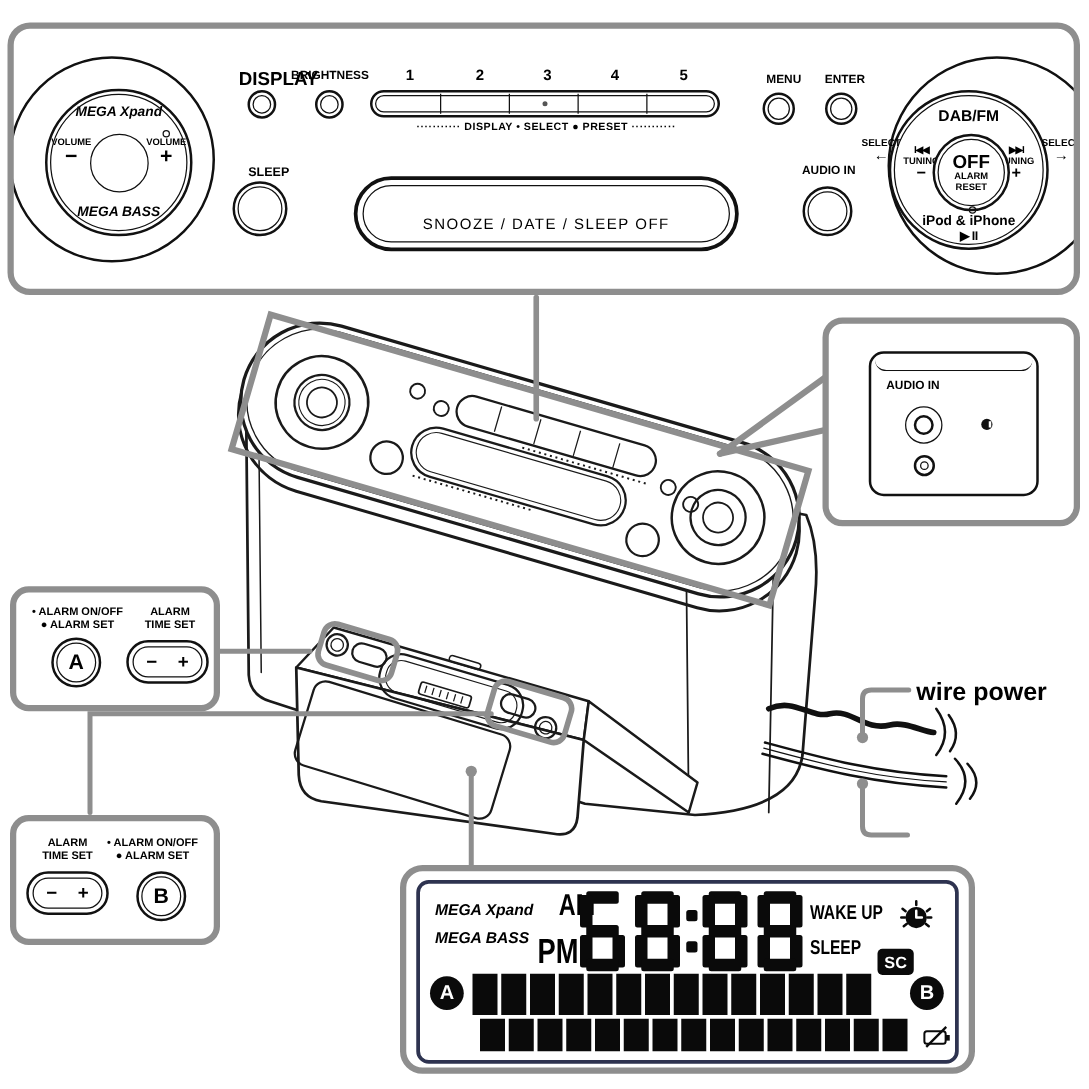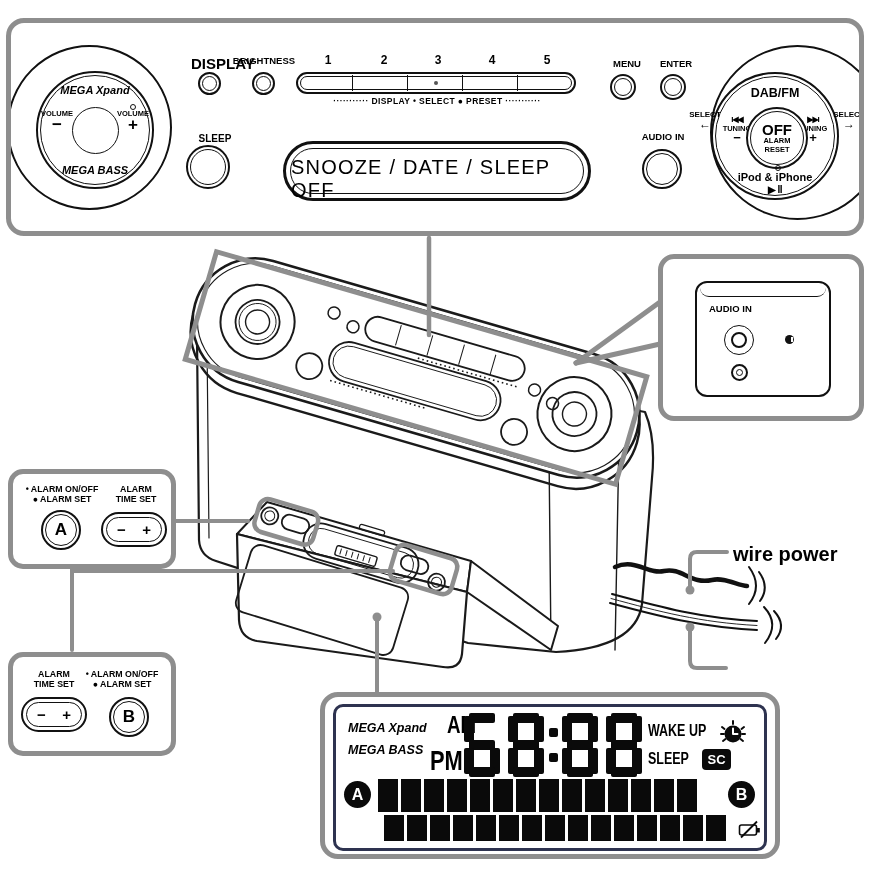--- a/index.html
+++ b/index.html
@@ -64,21 +64,21 @@
       <div class="abs" style="left:54px;top:1px;bottom:1px;width:1.2px;background:#111;"></div>
       <div class="abs" style="left:109px;top:1px;bottom:1px;width:1.2px;background:#111;"></div>
       <div class="abs" style="left:164px;top:1px;bottom:1px;width:1.2px;background:#111;"></div>
       <div class="abs" style="left:219px;top:1px;bottom:1px;width:1.2px;background:#111;"></div>
       <div class="abs" style="left:136px;top:7px;width:4px;height:4px;background:#555;border-radius:50%;"></div>
     </div>
     <div class="lbl" style="left:272px;top:74px;width:308px;font-size:8.5px;letter-spacing:.4px;">··········· DISPLAY • SELECT ● PRESET ···········</div>
 
     <div class="abs" style="left:272px;top:118px;width:308px;height:60px;border:3px solid #111;border-radius:32px;box-sizing:border-box;">
       <div class="abs" style="inset:4px;border:1.5px solid #111;border-radius:26px;display:flex;align-items:center;justify-content:center;">
-        <span style="font-size:20px;letter-spacing:1.2px;margin-top:16px;">SNOOZE / DATE / SLEEP OFF</span>
+        <span style="font-size:12px;letter-spacing:1.2px;margin-top:16px;">SNOOZE / DATE / SLEEP OFF</span>
       </div>
     </div>
 
     <div class="lbl" style="left:593px;top:36px;width:46px;font-size:9.5px;">MENU</div>
     <div class="c c2" style="left:599px;top:51px;width:26px;height:26px;"></div>
     <div class="lbl" style="left:639px;top:36px;width:52px;font-size:9.5px;">ENTER</div>
     <div class="c c2" style="left:649px;top:51px;width:26px;height:26px;"></div>
     <div class="lbl" style="left:620px;top:109px;width:64px;font-size:9.5px;">AUDIO IN</div>
     <div class="c c2" style="left:631px;top:126px;width:40px;height:40px;border-width:2.6px;"></div>
 
@@ -318,21 +318,21 @@
 
       <div class="abs" style="left:312px;top:15px;font-size:16px;"><span class="condensed">WAKE UP</span></div>
       <svg class="abs" viewBox="0 0 30 30" style="left:382px;top:11px;width:30px;height:30px;">
         <g stroke="#0a0a0a" stroke-width="2" stroke-linecap="round">
           <path d="M15,3 L15,6 M26,9 L23.5,11 M4,9 L6.5,11 M27,16 L24,16 M3,16 L6,16 M25,23 L22.5,21 M5,23 L7.5,21"></path>
         </g>
         <circle cx="15" cy="16" r="8.5" fill="#0a0a0a"></circle>
         <path d="M15,16 L15,10.5 M15,16 L19.5,16" stroke="#fff" stroke-width="2" stroke-linecap="round" fill="none"></path>
       </svg>
       <div class="abs" style="left:312px;top:43px;font-size:16px;"><span class="condensed">SLEEP</span></div>
-      <div class="abs" style="left:366px;top:42px;width:29px;height:21px;background:#0a0a0a;color:#fff;border-radius:4px;font-weight:bold;font-size:13px;text-align:center;line-height:21px;">SC</div>
+      <div class="abs" style="left:366px;top:52px;width:29px;height:21px;background:#0a0a0a;color:#fff;border-radius:4px;font-weight:bold;font-size:13px;text-align:center;line-height:21px;">SC</div>
 
       <div class="lcdcirc" style="left:8px;top:74px;">A</div>
       <div class="abs" id="lcd-row1" style="left:42px;top:72px;height:33px;white-space:nowrap;"><span class="blk" style="width: 20px; height: 33px;"></span><span class="blk" style="width: 20px; height: 33px;"></span><span class="blk" style="width: 20px; height: 33px;"></span><span class="blk" style="width: 20px; height: 33px;"></span><span class="blk" style="width: 20px; height: 33px;"></span><span class="blk" style="width: 20px; height: 33px;"></span><span class="blk" style="width: 20px; height: 33px;"></span><span class="blk" style="width: 20px; height: 33px;"></span><span class="blk" style="width: 20px; height: 33px;"></span><span class="blk" style="width: 20px; height: 33px;"></span><span class="blk" style="width: 20px; height: 33px;"></span><span class="blk" style="width: 20px; height: 33px;"></span><span class="blk" style="width: 20px; height: 33px;"></span><span class="blk" style="width: 20px; height: 33px;"></span></div>
       <div class="lcdcirc" style="left:392px;top:74px;">B</div>
       <div class="abs" id="lcd-row2" style="left:48px;top:108px;height:26px;white-space:nowrap;"><span class="blk" style="width: 20px; height: 26px;"></span><span class="blk" style="width: 20px; height: 26px;"></span><span class="blk" style="width: 20px; height: 26px;"></span><span class="blk" style="width: 20px; height: 26px;"></span><span class="blk" style="width: 20px; height: 26px;"></span><span class="blk" style="width: 20px; height: 26px;"></span><span class="blk" style="width: 20px; height: 26px;"></span><span class="blk" style="width: 20px; height: 26px;"></span><span class="blk" style="width: 20px; height: 26px;"></span><span class="blk" style="width: 20px; height: 26px;"></span><span class="blk" style="width: 20px; height: 26px;"></span><span class="blk" style="width: 20px; height: 26px;"></span><span class="blk" style="width: 20px; height: 26px;"></span><span class="blk" style="width: 20px; height: 26px;"></span><span class="blk" style="width: 20px; height: 26px;"></span></div>
       <svg class="abs" viewBox="0 0 24 20" style="left:402px;top:112px;width:24px;height:20px;">
         <rect x="1.5" y="6" width="17" height="10" rx="2" fill="none" stroke="#0a0a0a" stroke-width="1.6"></rect>
         <rect x="18.8" y="9" width="3" height="4.5" fill="#0a0a0a"></rect>
         <path d="M3,18.5 L19,2.5" stroke="#0a0a0a" stroke-width="1.8" fill="none"></path>
       </svg>

